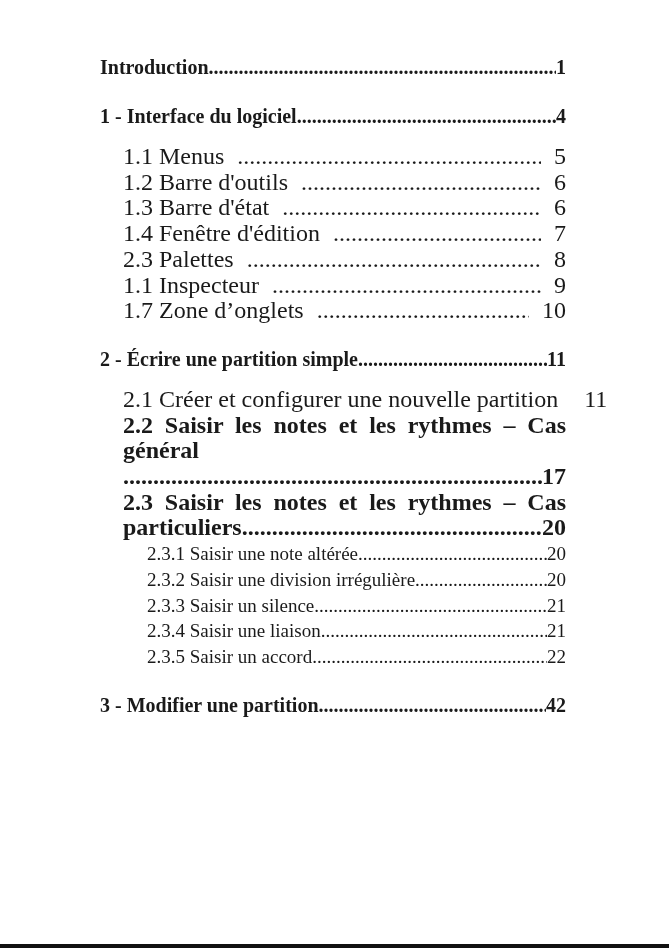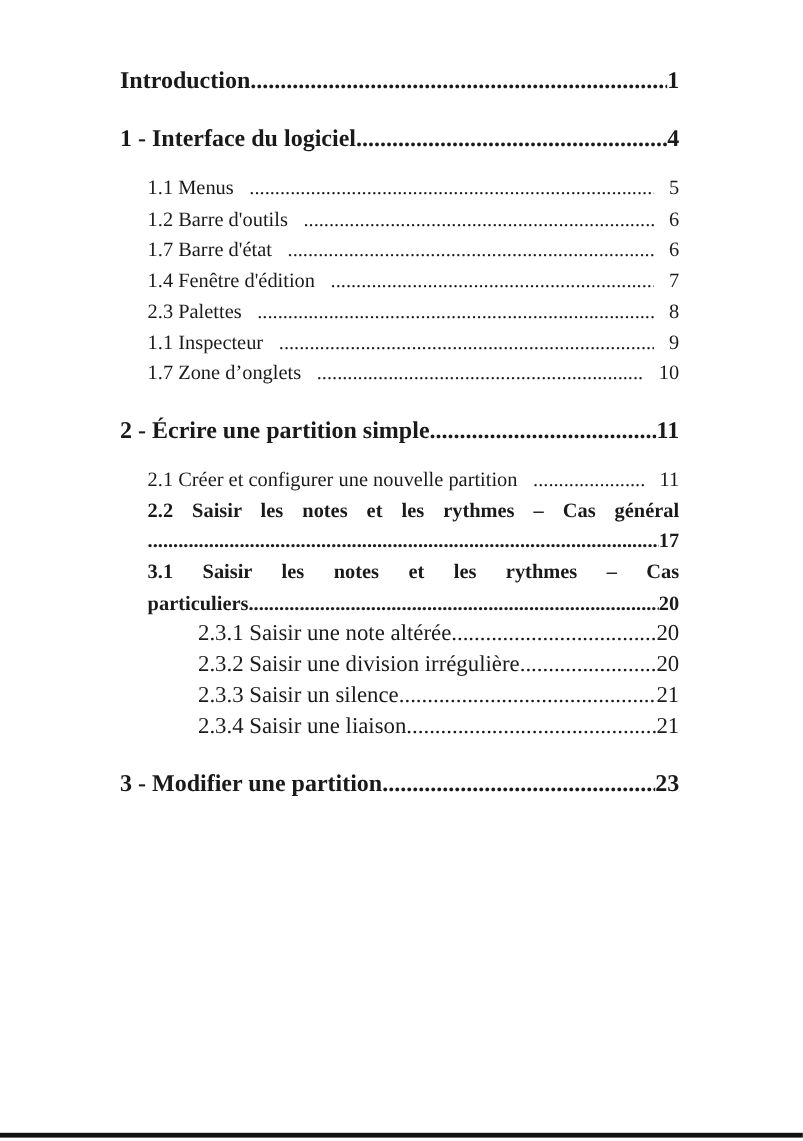--- a/index.html
+++ b/index.html
@@ -21,22 +21,22 @@
     color: var(--title_text, #1f3c68);
     padding-bottom: 9px;
     border-bottom: 2px solid var(--title_rule, #578ac1);
   }
 
   .entry { display: flex; align-items: baseline; }
   .entry .label { white-space: pre; }
 
   .lvl1 { font-weight: bold; font-size: 20px; line-height: 27px; margin-top: 22px; margin-bottom: 14px; }
   .intro { margin-top: 54px; margin-bottom: 0; }
-  .lvl2 { font-size: 17px; line-height: 25.7px; margin-left: 23px; gap: 13px; }
-  .lvl3 { font-size: 19px; line-height: 25.7px; margin-left: 65px; justify-content: flex-end; }
+  .lvl2 { font-size: 24px; line-height: 25.7px; margin-left: 23px; gap: 13px; }
+  .lvl3 { font-size: 19px; line-height: 25.7px; margin-left: 47px; justify-content: flex-end; }
 
   .leader { flex: 1 1 auto; min-width: 0; overflow: hidden; white-space: nowrap; }
   .leader::after {
     content: "........................................................................................................................................................................";
   }
   .pg { white-space: pre; }
 
   .wrapped .justline { text-align: justify; text-align-last: justify; font-weight: bold; }
   .wrapped .row { display: flex; align-items: baseline; font-weight: bold; }
 
@@ -70,21 +70,21 @@
     <span class="pg">5</span>
   </div>
 
   <div class="entry lvl2">
     <span class="label">1.2 Barre d'outils</span>
     <span class="leader"></span>
     <span class="pg">6</span>
   </div>
 
   <div class="entry lvl2">
-    <span class="label">1.7 Barre d'état</span>
+    <span class="label">1.3 Barre d'état</span>
     <span class="leader"></span>
     <span class="pg">6</span>
   </div>
 
   <div class="entry lvl2">
     <span class="label">1.4 Fenêtre d'édition</span>
     <span class="leader"></span>
     <span class="pg">7</span>
   </div>
 
@@ -121,21 +121,21 @@
   <div class="lvl2 wrapped">
     <div class="justline">2.2 Saisir les notes et les rythmes – Cas général</div>
     <div class="row">
       <span class="label"></span>
       <span class="leader"></span>
       <span class="pg">17</span>
     </div>
   </div>
 
   <div class="lvl2 wrapped">
-    <div class="justline">3.1 Saisir les notes et les rythmes – Cas</div>
+    <div class="justline">2.3 Saisir les notes et les rythmes – Cas</div>
     <div class="row">
       <span class="label">particuliers</span>
       <span class="leader"></span>
       <span class="pg">20</span>
     </div>
   </div>
 
   <div class="entry lvl3">
     <span class="label">2.3.1 Saisir une note altérée</span>
     <span class="leader"></span>
@@ -153,22 +153,27 @@
     <span class="leader"></span>
     <span class="pg">21</span>
   </div>
 
   <div class="entry lvl3">
     <span class="label">2.3.4 Saisir une liaison</span>
     <span class="leader"></span>
     <span class="pg">21</span>
   </div>
 
+  <div class="entry lvl3">
+    <span class="label">2.3.5 Saisir un accord</span>
+    <span class="leader"></span>
+    <span class="pg">22</span>
+  </div>
 
   <div class="entry lvl1">
     <span class="label">3 - Modifier une partition</span>
     <span class="leader"></span>
-    <span class="pg">23</span>
+    <span class="pg">42</span>
   </div>
 
 </div>
 
 <div class="bottom-edge"></div>
 
 </body></html>

